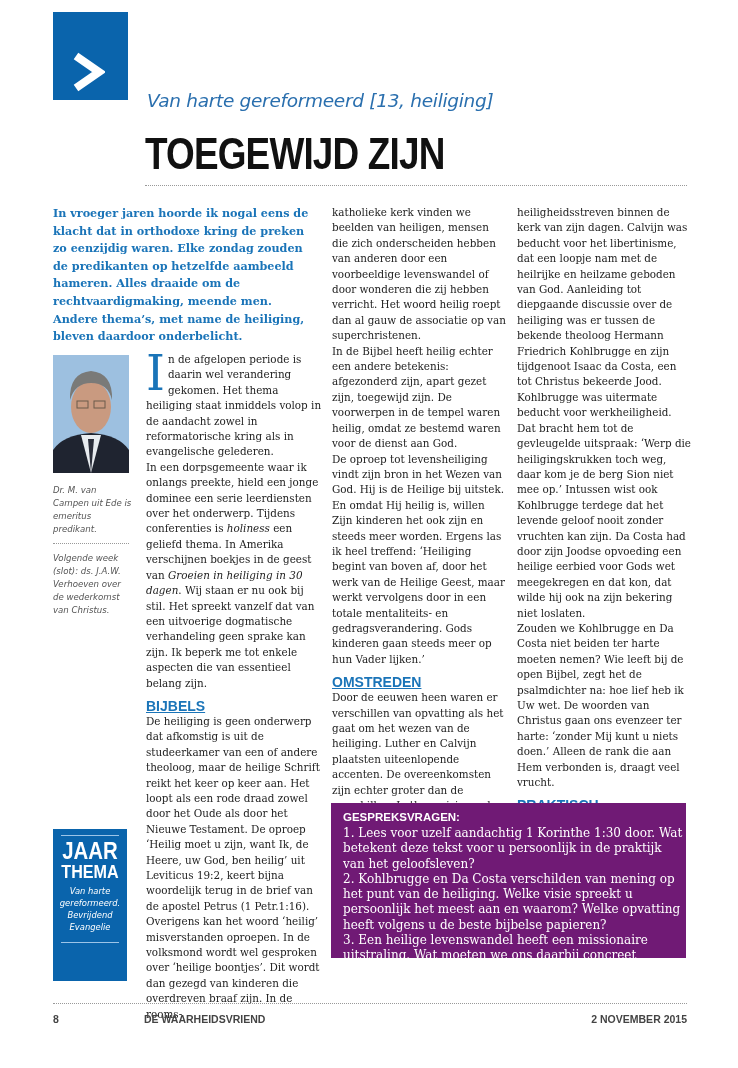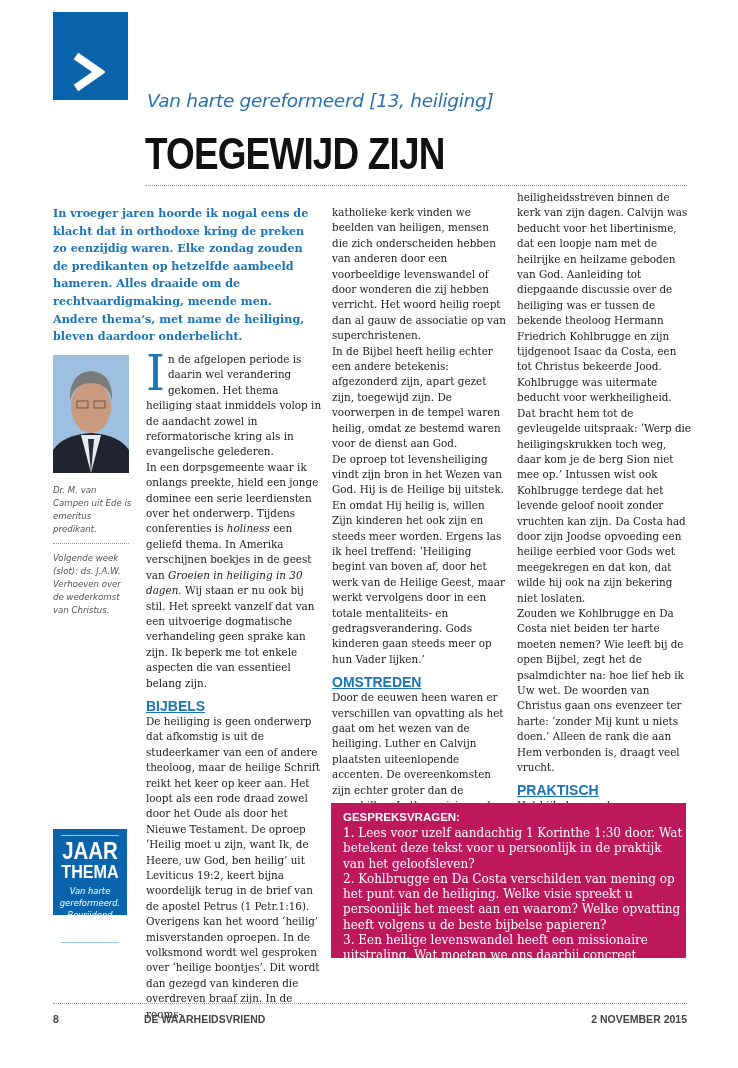--- a/index.html
+++ b/index.html
@@ -9,32 +9,32 @@
   #logo svg{position:absolute;left:18px;top:40px;}
   #kicker{left:147px;top:78px;font-family:"DejaVu Sans",sans-serif;font-style:italic;font-size:18.5px;color:#2a6fae;letter-spacing:-0.3px;margin-top:12px;}
   #title{left:145px;top:128px;font-family:"Liberation Sans",sans-serif;font-weight:bold;font-size:45px;color:#111;letter-spacing:-1px;transform:scaleX(0.82);transform-origin:left top;}
   #rule-top{left:145px;top:185px;width:542px;border-top:1px dotted #999;}
   #intro{left:53px;top:205px;width:262px;font-family:"DejaVu Serif",serif;font-weight:bold;font-size:11.2px;line-height:17.6px;color:#1a74b8;}
   #photo{left:53px;top:355px;width:76px;height:118px;background:#8fb7da;overflow:hidden;}
   .caption{left:53px;width:80px;font-family:"DejaVu Sans",sans-serif;font-style:italic;font-size:8.6px;line-height:13px;color:#555;}
   #cap1{top:484px;}
   #cap-rule{left:53px;top:543px;width:76px;border-top:1px dotted #999;}
   #cap2{top:552px;}
-  #jaar{left:53px;top:829px;width:74px;height:86px;background:#0a64ac;color:#fff;text-align:center;}
+  #jaar{left:53px;top:829px;width:74px;height:152px;background:#0a64ac;color:#fff;text-align:center;}
   #jaar .ln{position:absolute;left:8px;width:58px;border-top:1px solid #9cc4e8;}
   #jaar .big{font-family:"Liberation Sans",sans-serif;font-weight:bold;display:block;transform:scaleX(0.85);}
   #jaar .sub{font-family:"DejaVu Sans",sans-serif;font-style:italic;font-size:8.4px;line-height:12px;display:block;}
   .col{font-size:10.4px;line-height:15.4px;color:#222;}
   .col p{margin:0;}
   .col .hd{font-family:"Liberation Sans",sans-serif;font-weight:bold;color:#1a74b8;font-size:14px;margin-top:8px;line-height:15px;text-decoration:underline;}
   #col1{left:146px;top:352px;width:178px;}
   #col2{left:332px;top:205px;width:176px;}
-  #col3{left:517px;top:190px;width:176px;}
+  #col3{left:517px;top:205px;width:176px;}
   .dropcap{float:left;font-size:48px;line-height:42px;color:#1a74b8;margin:0 3px 0 0;font-family:"DejaVu Serif",serif;}
-  #qbox{left:331px;top:803px;width:355px;height:155px;background:#be185d;color:#fff;padding:0;}
+  #qbox{left:331px;top:803px;width:355px;height:155px;background:#701a75;color:#fff;padding:0;}
   #qbox .qh{position:absolute;left:12px;top:8px;font-family:"Liberation Sans",sans-serif;font-weight:bold;font-size:11.5px;}
   #qbox .qt{position:absolute;left:12px;top:23px;width:340px;font-size:12px;line-height:15.3px;}
   #rule-bottom{left:53px;top:1003px;width:634px;border-top:1px dotted #999;}
   .foot{top:1013px;font-family:"Liberation Sans",sans-serif;font-weight:bold;font-size:10.5px;color:#444;}
   #pg{left:53px;}
   #pub{left:144px;}
   #date{right:51px;}
 </style>
 </head>
 <body>

